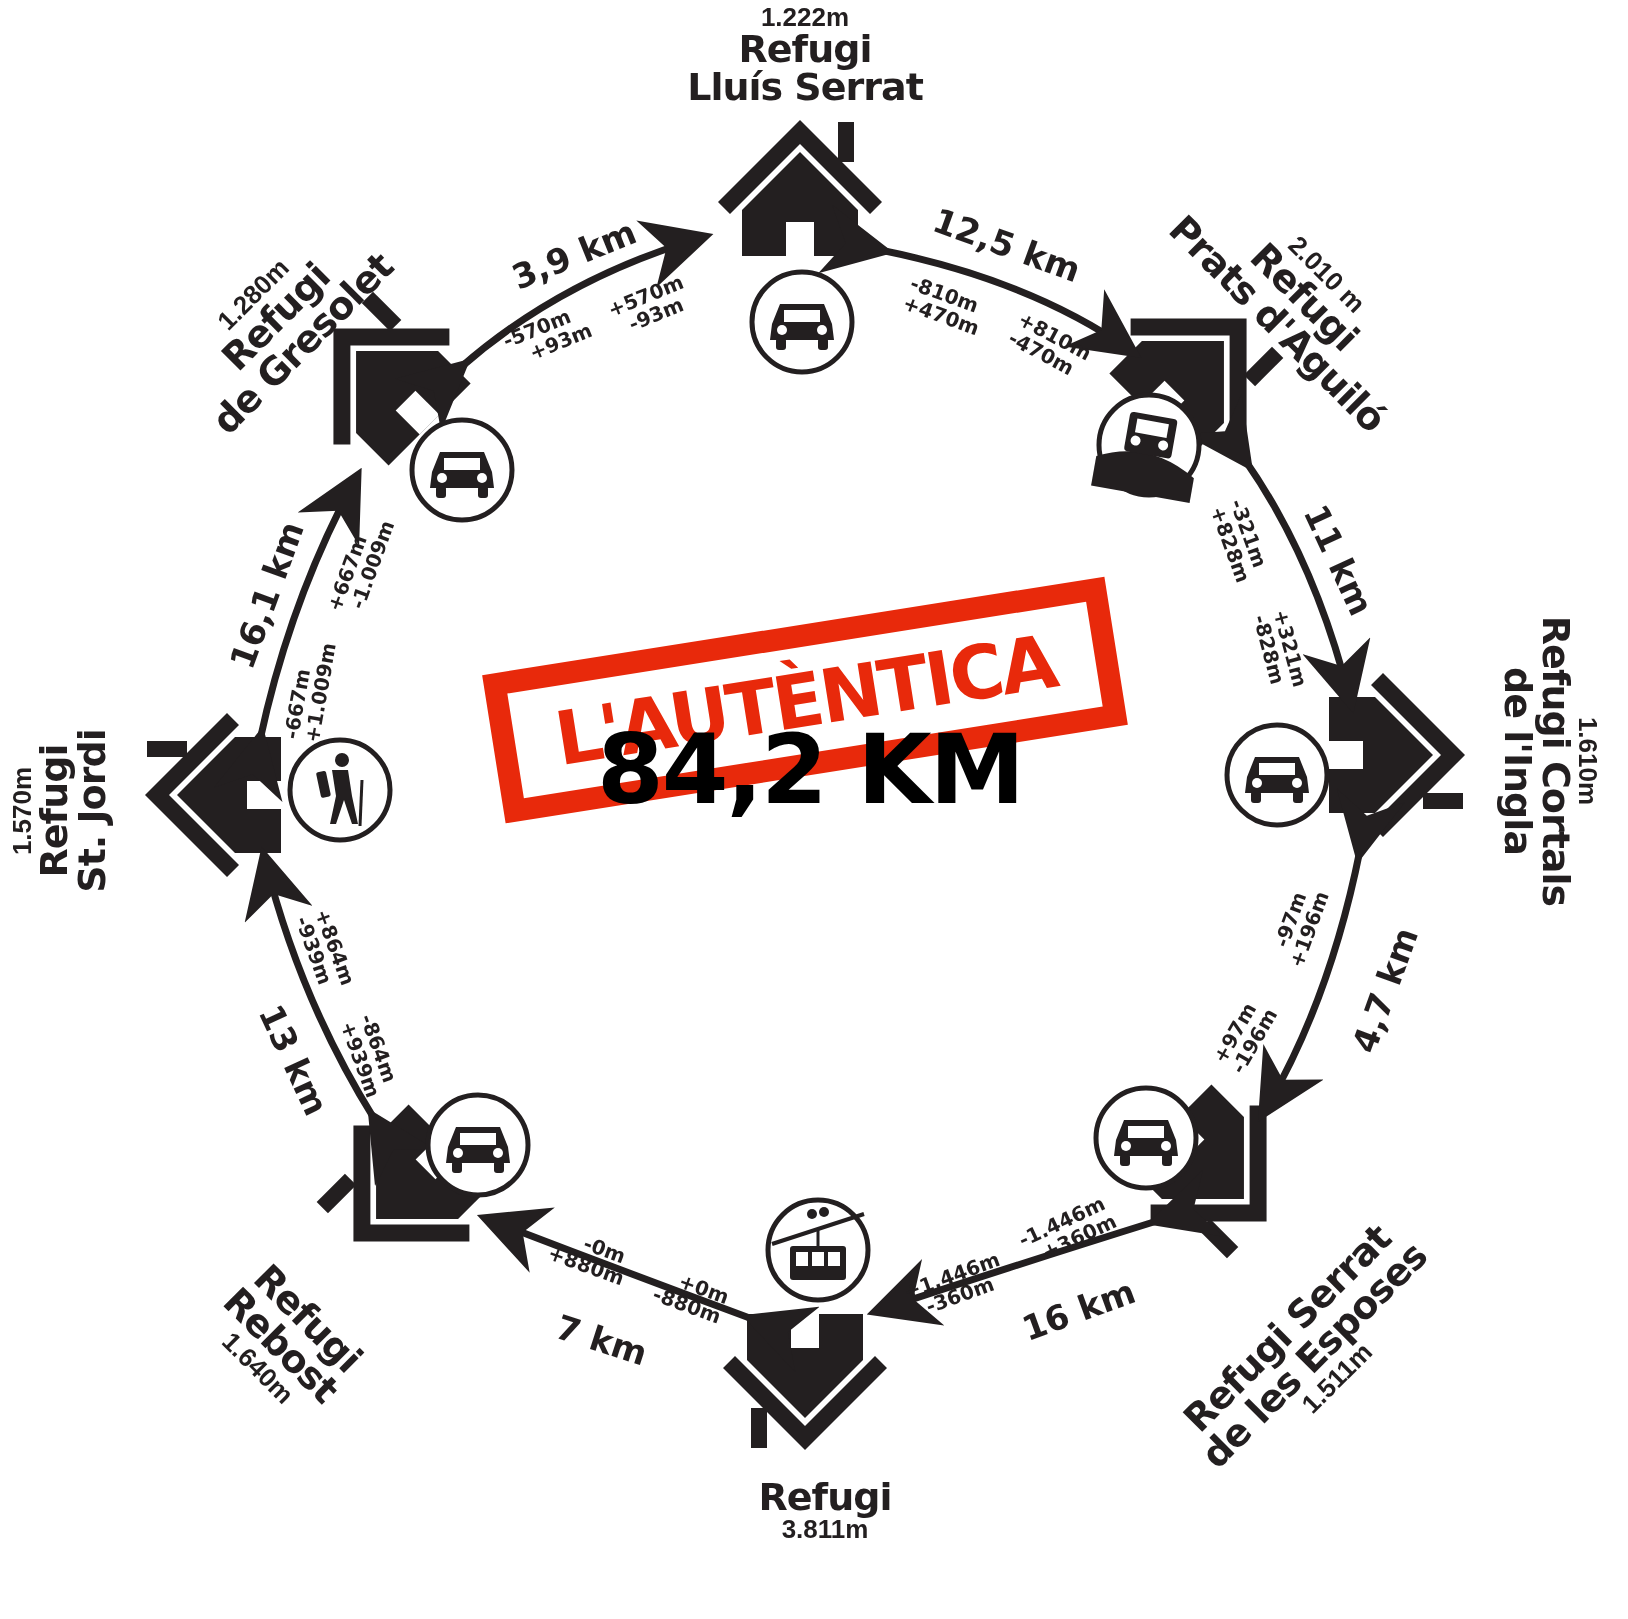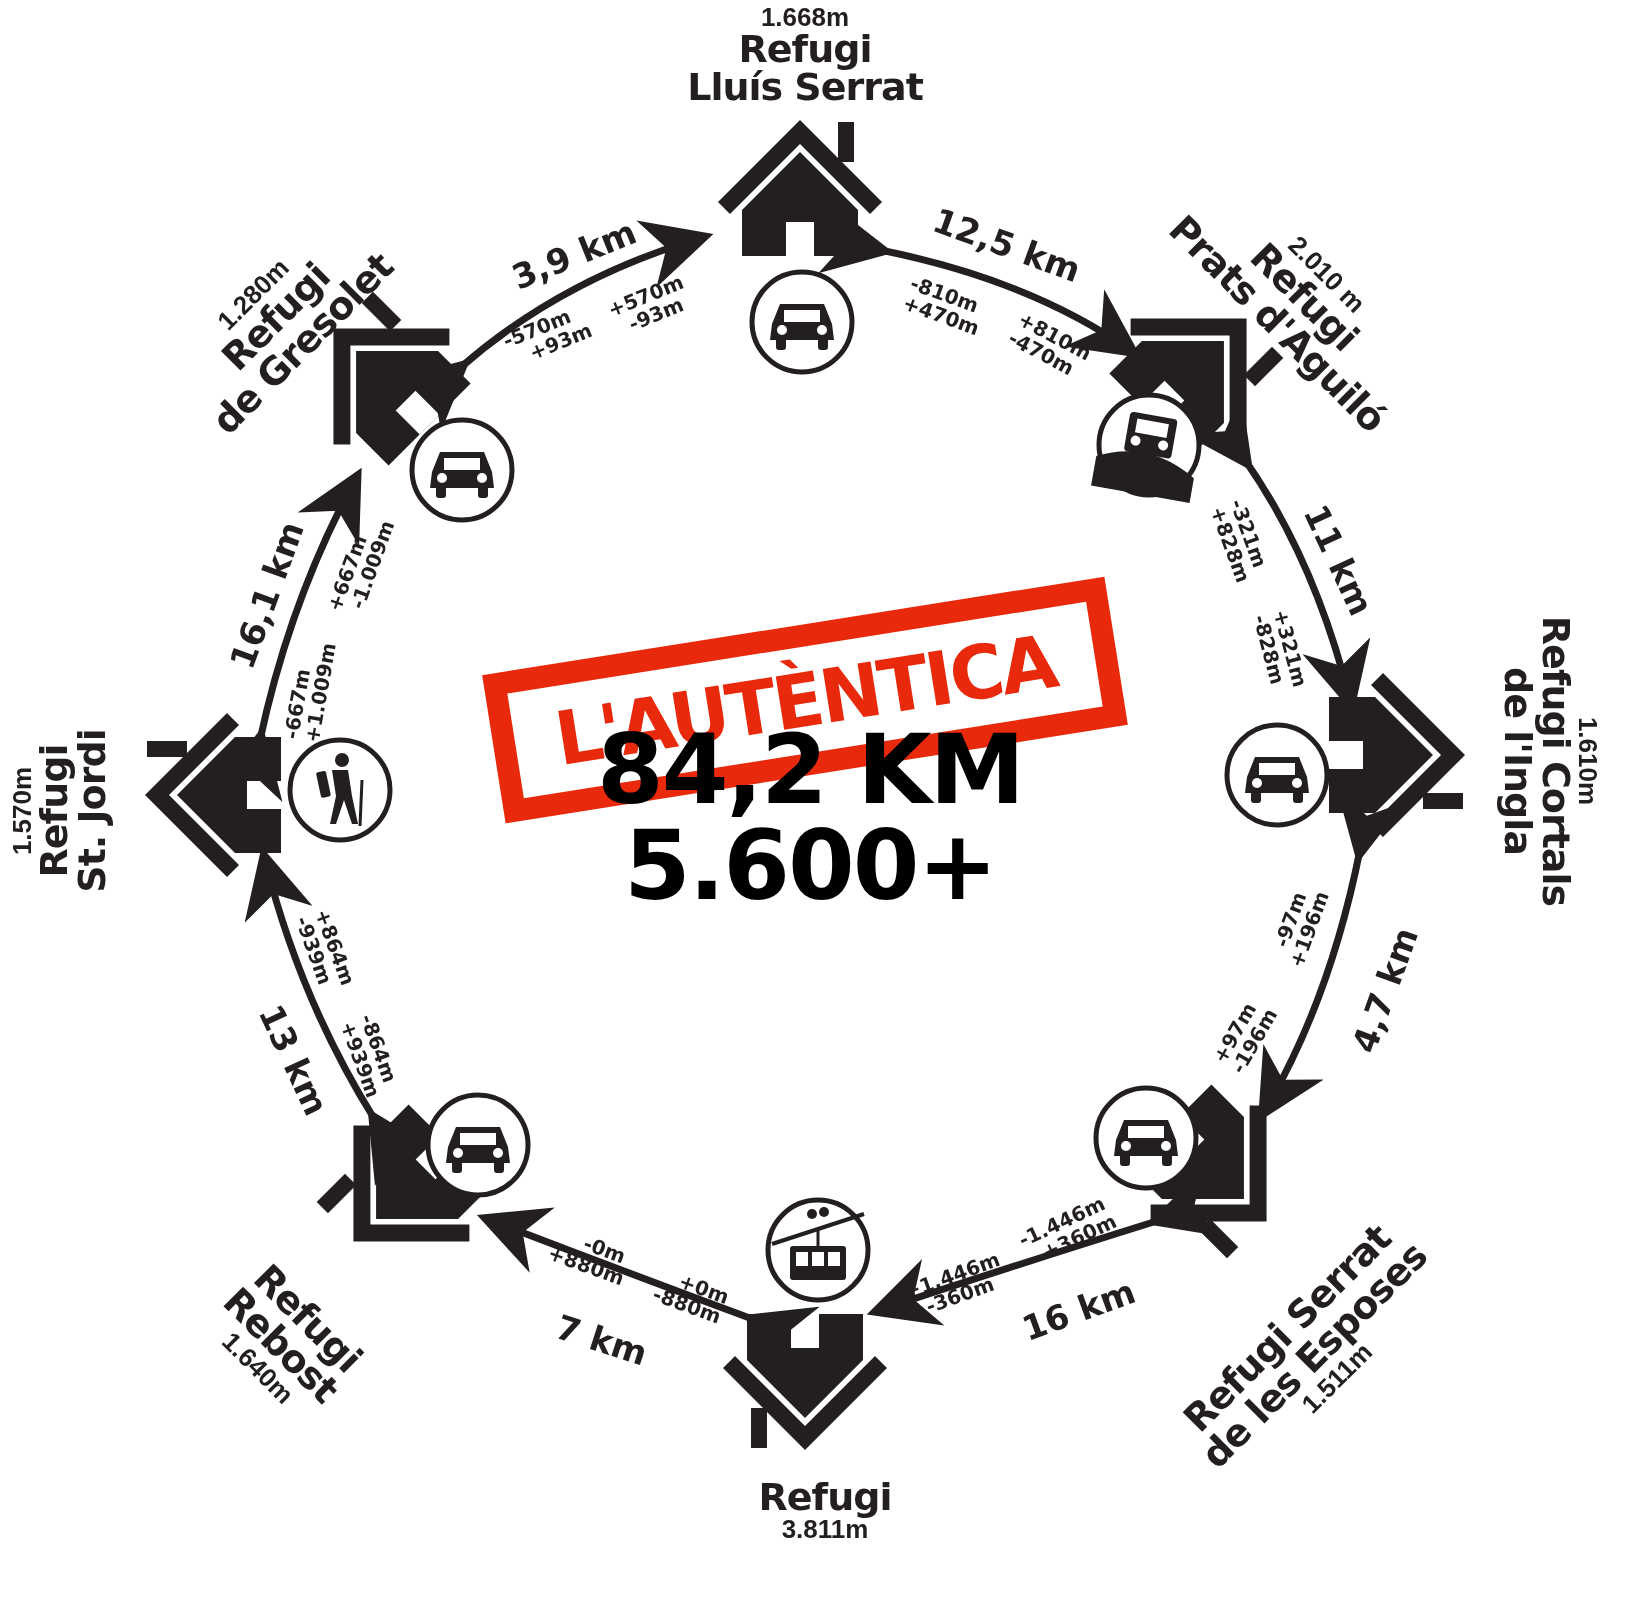--- a/index.html
+++ b/index.html
@@ -149,21 +149,21 @@
     <g transform="translate(340,790)">
       <circle cx="2" cy="-30" r="7"></circle>
       <rect x="-20" y="-22" width="10" height="26" rx="2" transform="rotate(-12)"></rect>
       <path d="M-8,-20 L8,-20 L12,6 L18,34 L12,34 L4,10 L-4,34 L-10,34 L-4,6 Z"></path>
       <line x1="22" y1="-10" x2="20" y2="36" stroke="#231f20" stroke-width="3"></line>
     </g>
   </g>
 </svg>
 
 <div class="lbl" style="left:640px; top:4px; width:330px;">
-  <span class="alt">1.668m</span>
+  <span class="alt">1.222m</span>
   <span class="nm">Refugi</span>
   <span class="nm">Lluís Serrat</span>
 </div>
 
 <div class="lbl" style="left:1150px; top:250px; width:300px; transform: rotate(45deg);">
   <span class="alt">2.010 m</span>
   <span class="nm">Refugi</span>
   <span class="nm">Prats d'Aguiló</span>
 </div>
 
@@ -296,14 +296,13 @@
 <div class="seg" style="left:260px; top:670px; transform: rotate(-80deg);">
   <span class="el">-667m</span>
   <span class="el">+1.009m</span>
 </div>
 
 <div class="stamp">
   <span>L'AUTÈNTICA</span>
 </div>
 <div class="totals">
   <div>84,2 KM</div>
-  <div>5.600+</div>
 </div>
 
 </body></html>

